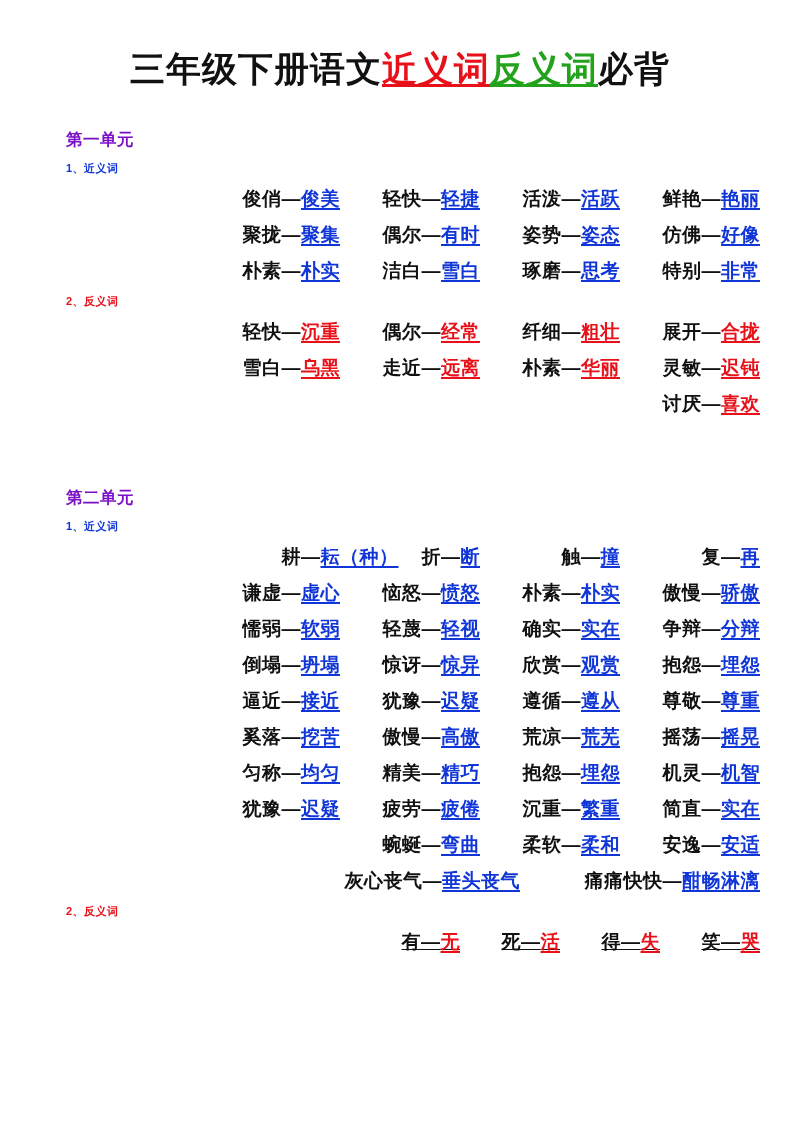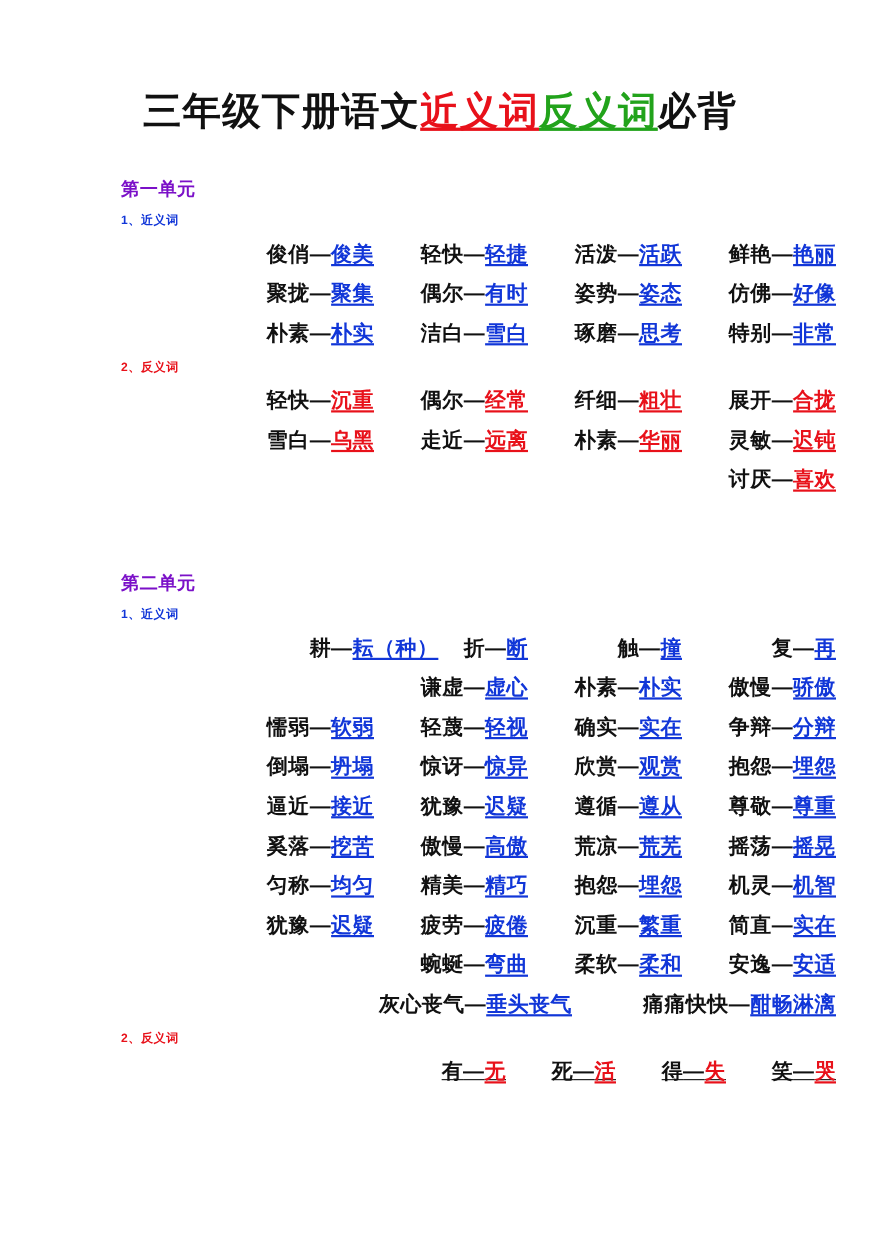--- a/index.html
+++ b/index.html
@@ -18,21 +18,21 @@
   .page {
     width: 800px;
     height: 1131px;
     box-sizing: border-box;
     padding: 0;
     position: relative;
   }
   
   .title-wrap {
     text-align: center;
-    padding-top: 78px;
+    padding-top: 46px;
     padding-bottom: 10px;
   }
   .title {
     display: inline-block;
     font-size: 35px;
     font-weight: bold;
     letter-spacing: 1px;
     white-space: nowrap;
     font-family: "Liberation Sans", sans-serif;
   }
@@ -44,21 +44,21 @@
     text-underline-offset: 3px;
   }
   .title .t-green {
     color: #22a31b;
     text-decoration: underline;
     text-decoration-color: #22a31b;
     text-underline-offset: 3px;
   }
   
   .content {
-    padding-left: 110px;
+    padding-left: 66px;
     padding-right: 40px;
   }
   .unit-heading {
     color: #7b10c8;
     font-weight: bold;
     font-size: 16.5px;
     margin-top: 26px;
     margin-bottom: 10px;
     letter-spacing: 0.5px;
   }
@@ -166,20 +166,21 @@
       <div class="sub-heading syn">1、近义词</div>
       <div class="rows grid-u2">
         <div class="row">
           <div class="cell"><span>耕</span><span class="dash">—</span><span class="ans blue">耘（种）</span></div>
           <div class="cell"><span>折</span><span class="dash">—</span><span class="ans blue">断</span></div>
           <div class="cell"><span>触</span><span class="dash">—</span><span class="ans blue">撞</span></div>
           <div class="cell"><span>复</span><span class="dash">—</span><span class="ans blue">再</span></div>
         </div>
         <div class="row">
           <div class="cell"><span>谦虚</span><span class="dash">—</span><span class="ans blue">虚心</span></div>
+          <div class="cell"><span>恼怒</span><span class="dash">—</span><span class="ans blue">愤怒</span></div>
           <div class="cell"><span>朴素</span><span class="dash">—</span><span class="ans blue">朴实</span></div>
           <div class="cell"><span>傲慢</span><span class="dash">—</span><span class="ans blue">骄傲</span></div>
         </div>
         <div class="row">
           <div class="cell"><span>懦弱</span><span class="dash">—</span><span class="ans blue">软弱</span></div>
           <div class="cell"><span>轻蔑</span><span class="dash">—</span><span class="ans blue">轻视</span></div>
           <div class="cell"><span>确实</span><span class="dash">—</span><span class="ans blue">实在</span></div>
           <div class="cell"><span>争辩</span><span class="dash">—</span><span class="ans blue">分辩</span></div>
         </div>
         <div class="row">

